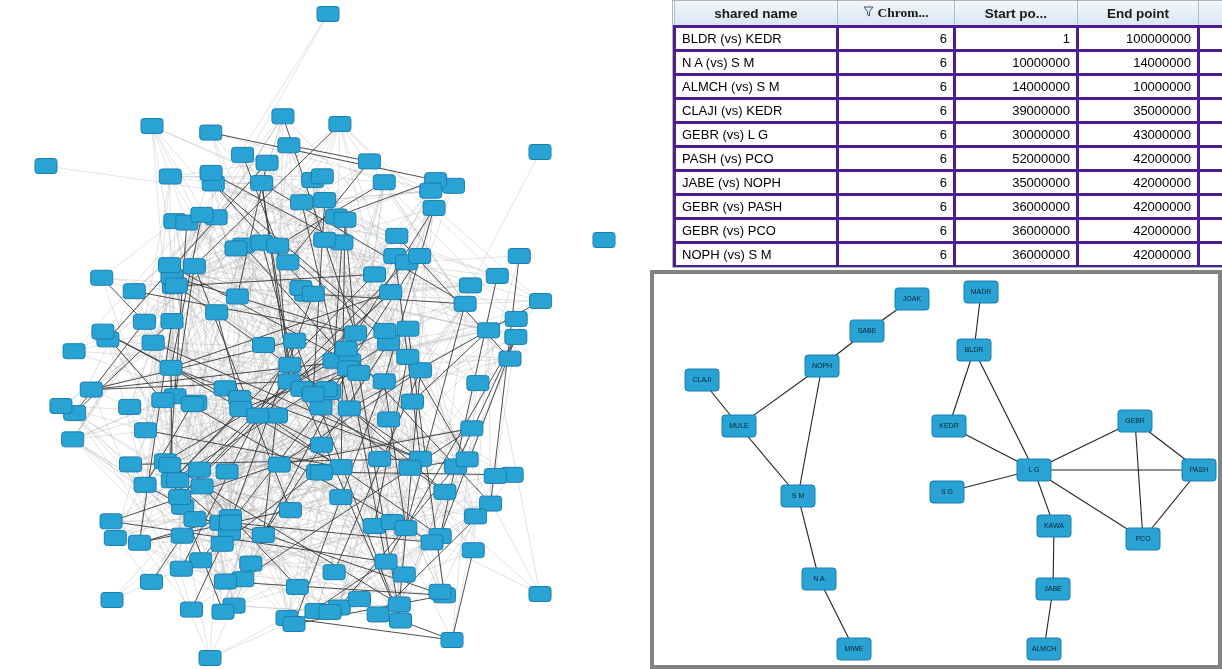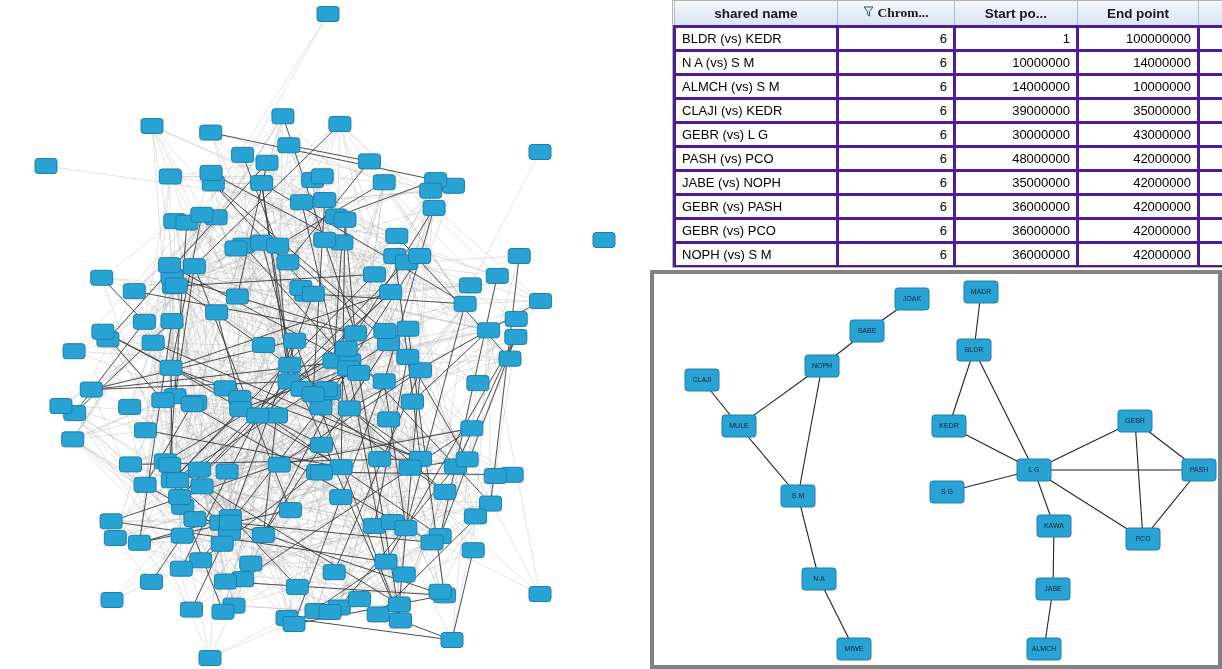--- a/index.html
+++ b/index.html
@@ -1597,21 +1597,21 @@
           <tr>
             <td class="c-name">GEBR (vs) L G</td>
             <td class="c-num">6</td>
             <td class="c-num">30000000</td>
             <td class="c-num">43000000</td>
             <td class="c-num">16.9</td>
           </tr>
           <tr>
             <td class="c-name">PASH (vs) PCO</td>
             <td class="c-num">6</td>
-            <td class="c-num">48000000</td>
+            <td class="c-num">52000000</td>
             <td class="c-num">42000000</td>
             <td class="c-num">11.4</td>
           </tr>
           <tr>
             <td class="c-name">JABE (vs) NOPH</td>
             <td class="c-num">6</td>
             <td class="c-num">35000000</td>
             <td class="c-num">42000000</td>
             <td class="c-num">10.5</td>
           </tr>

